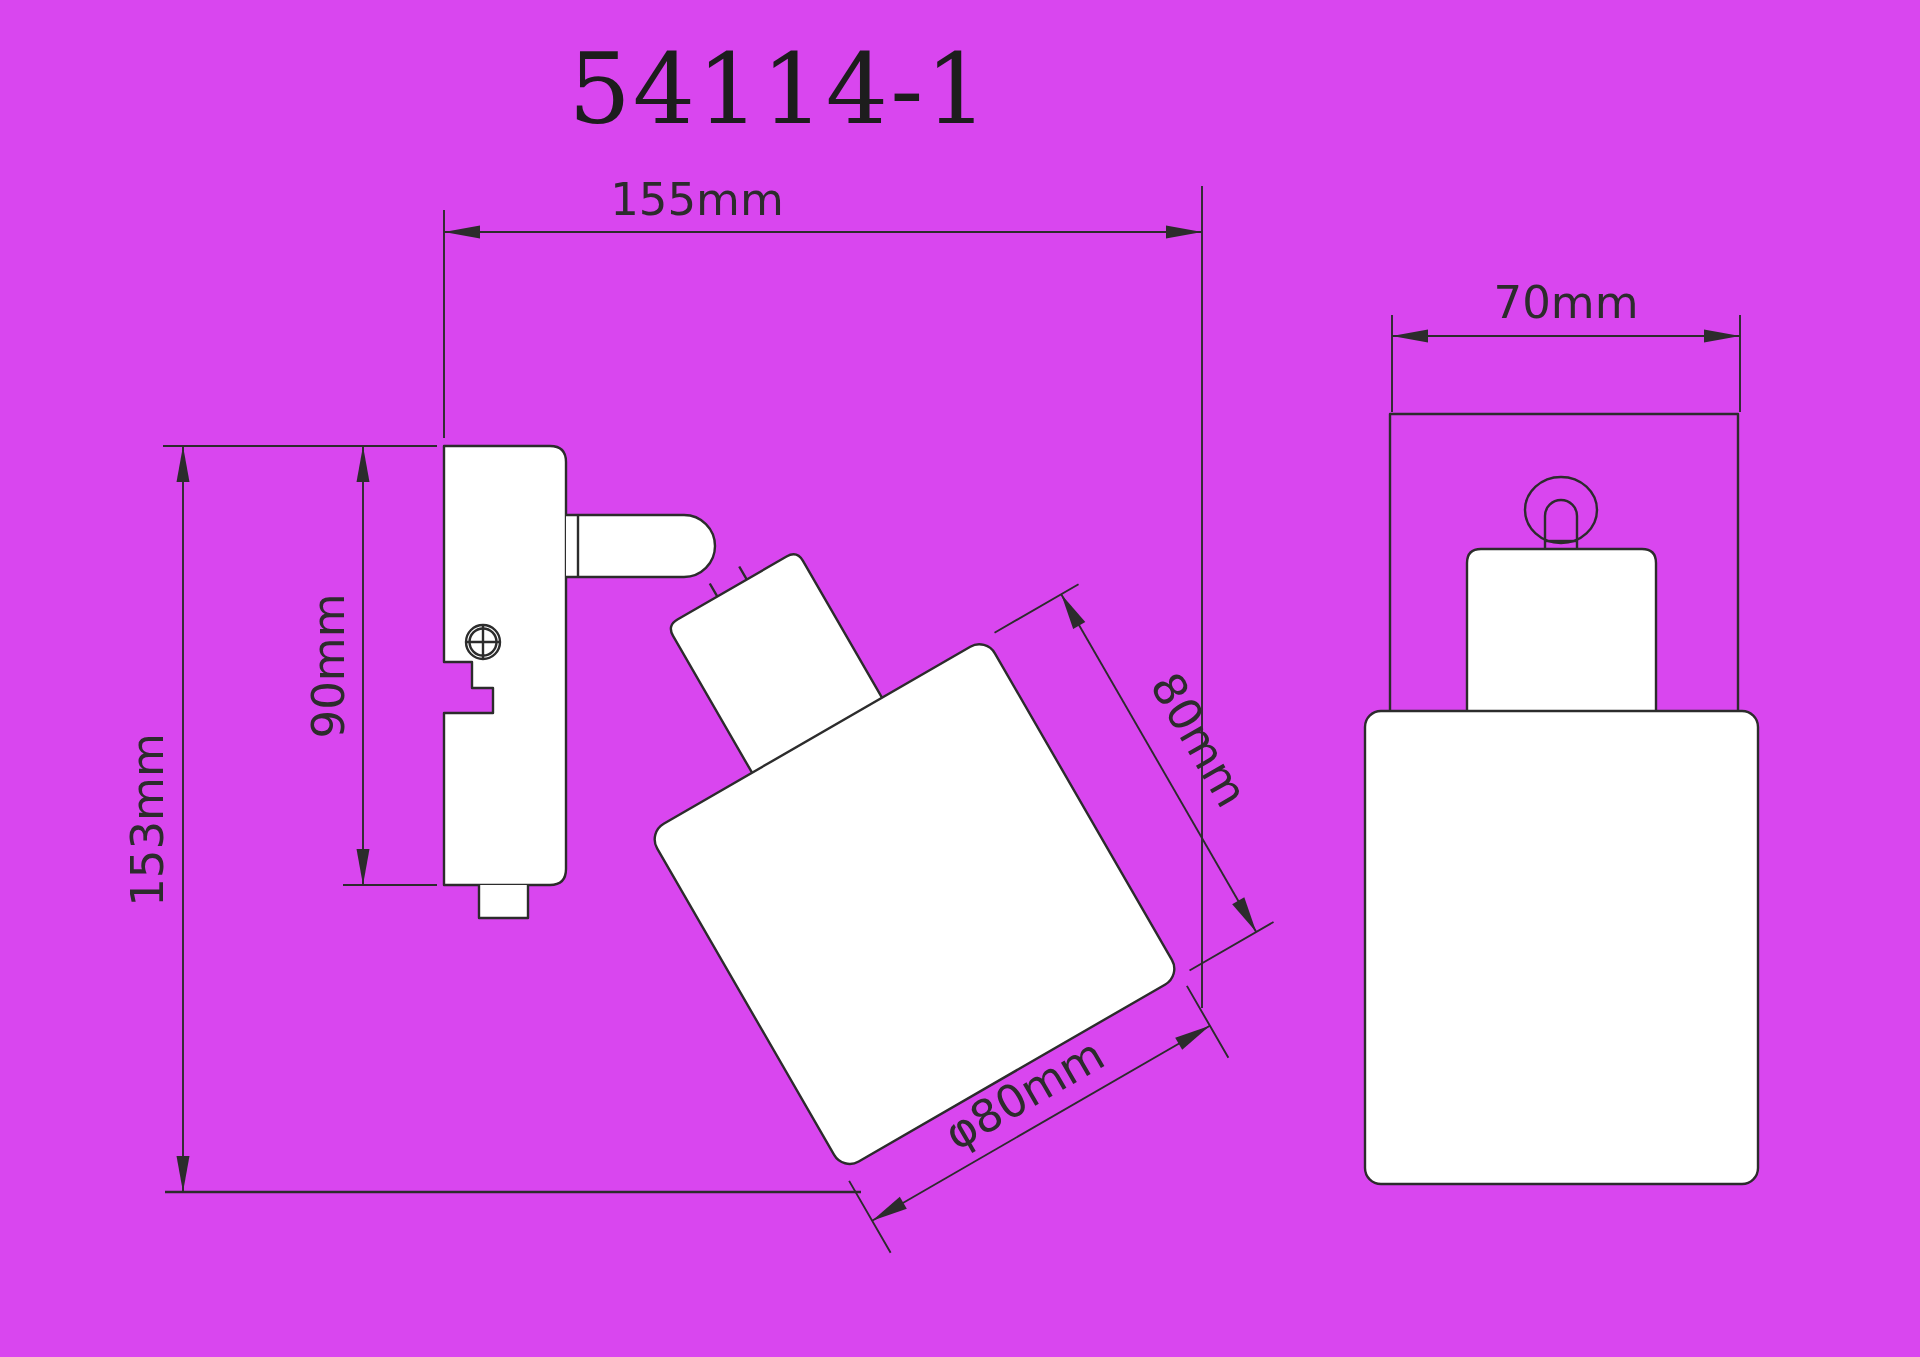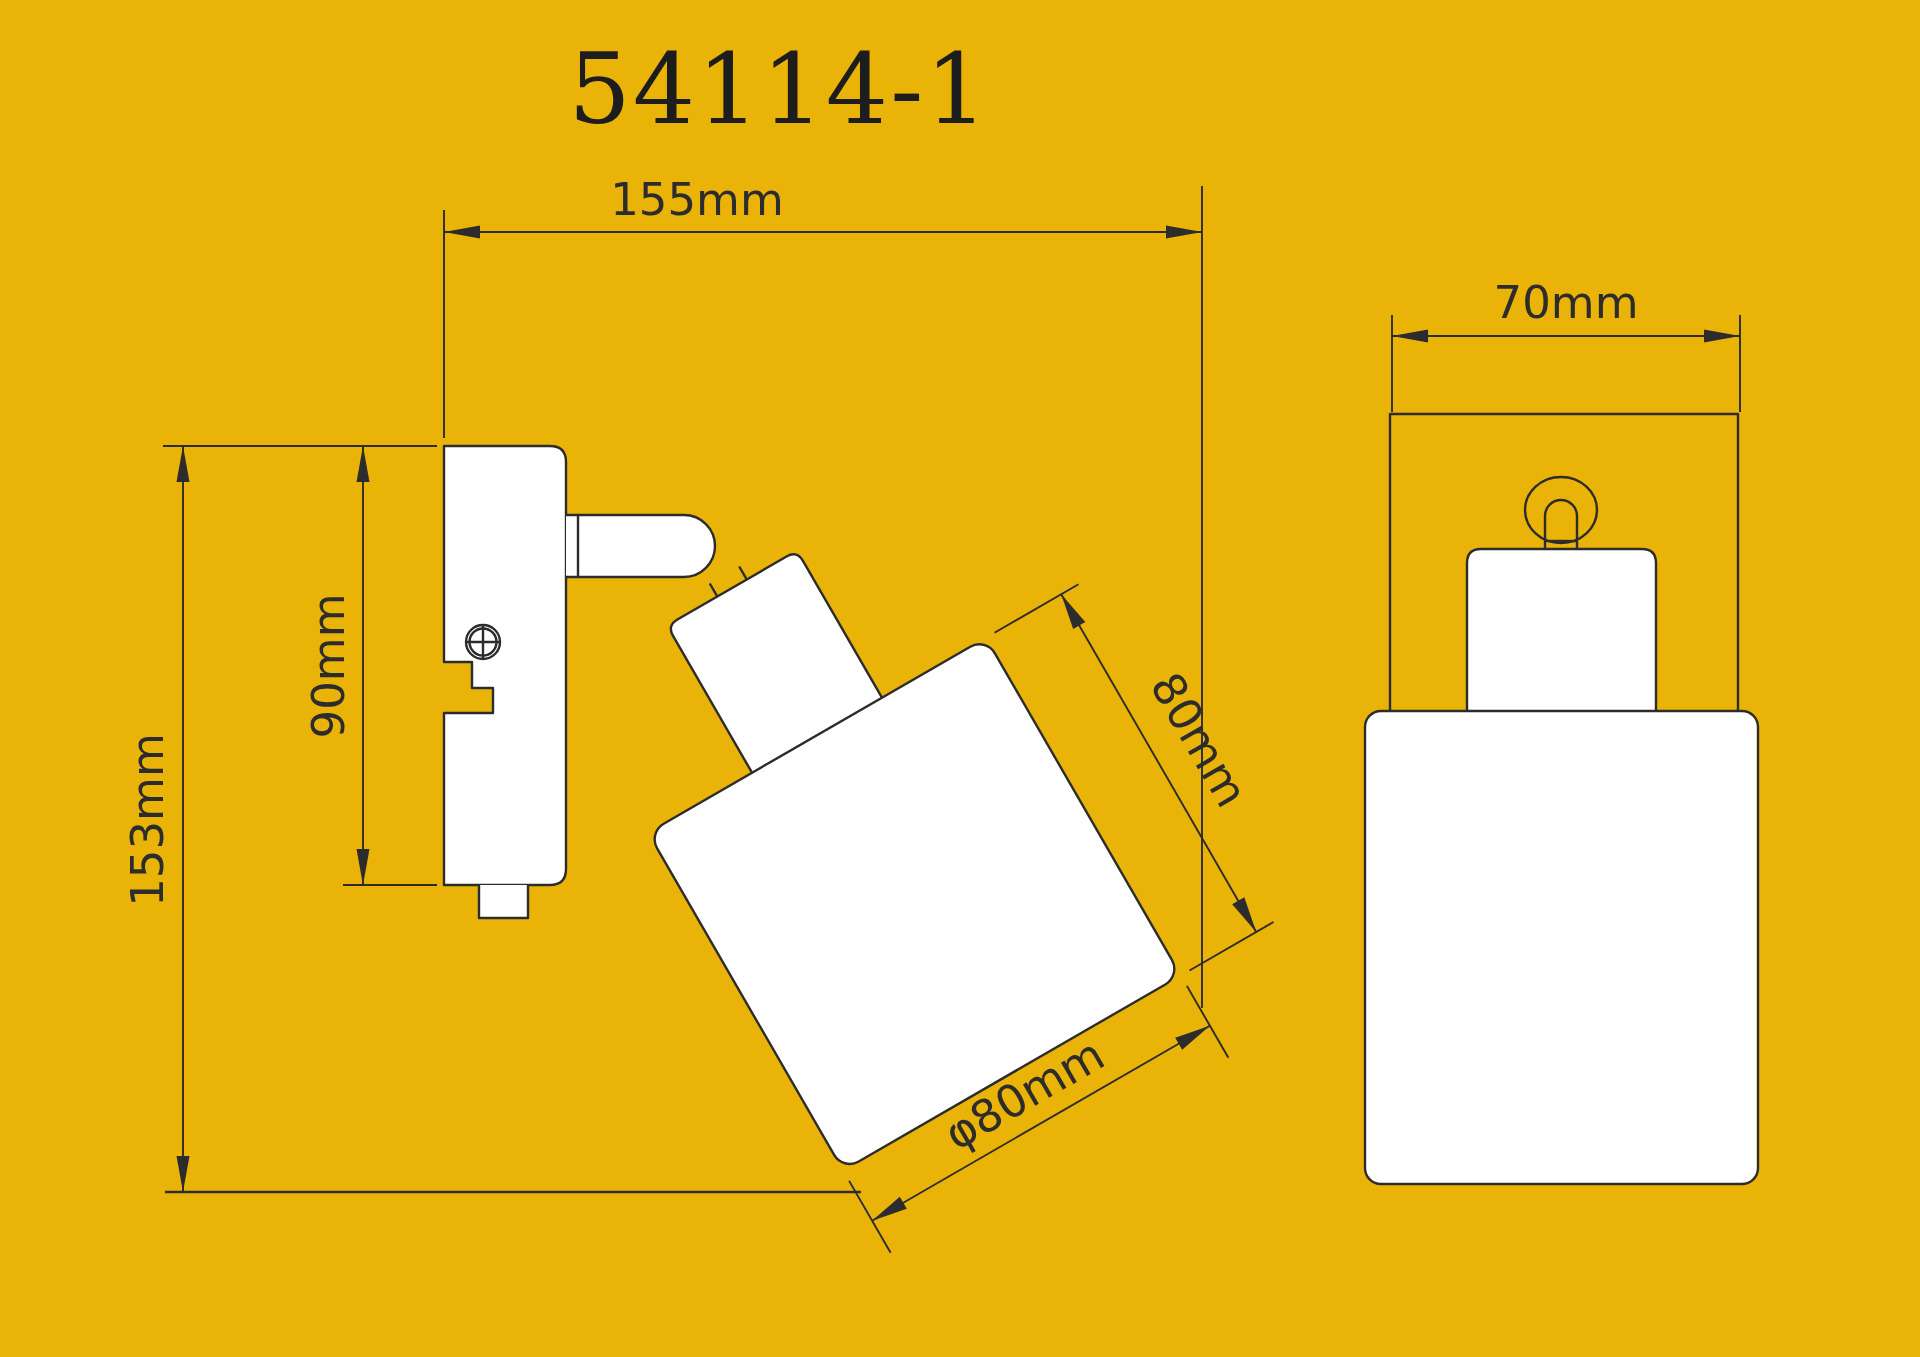--- a/index.html
+++ b/index.html
@@ -8,21 +8,21 @@
     background: #ffffff;
     width: 1920px;
     height: 1357px;
     overflow: hidden;
     font-family: "DejaVu Sans", sans-serif;
   }
   .stage {
     position: relative;
     width: 1920px;
     height: 1357px;
-    background: #eab308;
+    background: #d946ef;
   }
   svg { display: block; }
   .obj {
     stroke: #2c2c2c;
     stroke-width: 2.4;
     fill: none;
     stroke-linejoin: round;
   }
   .objfill { fill: #ffffff; }
   .dim {

